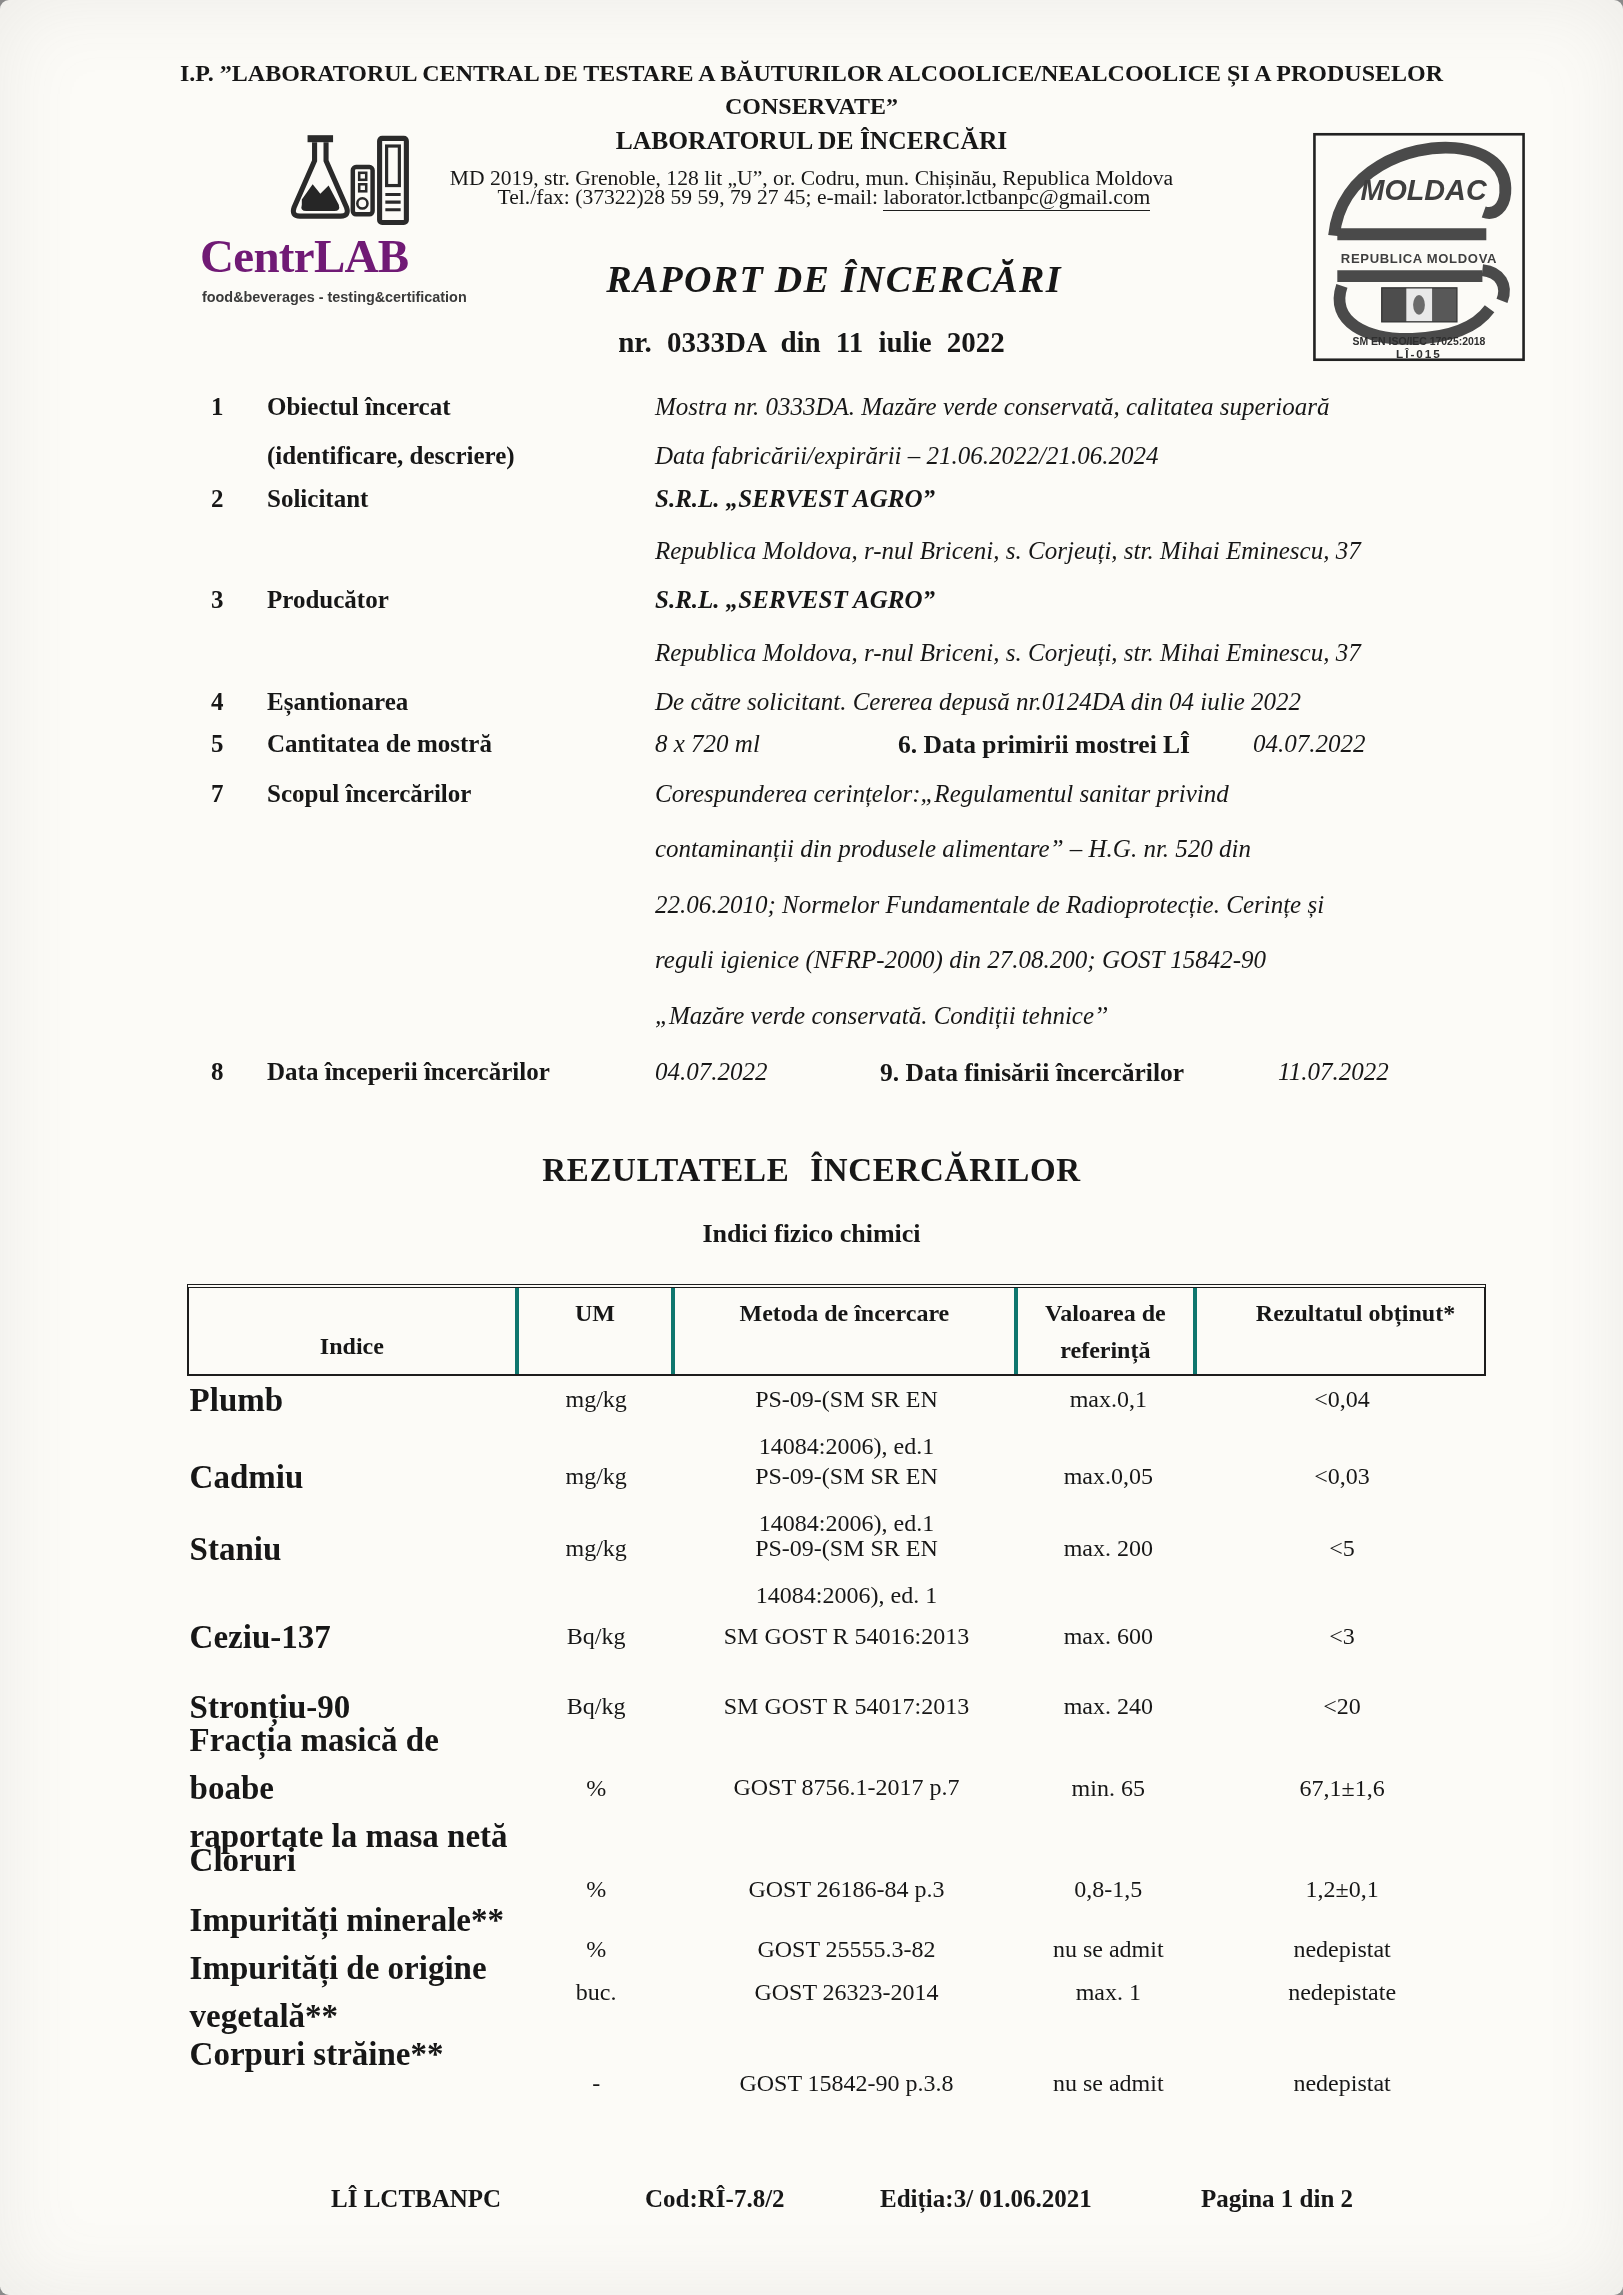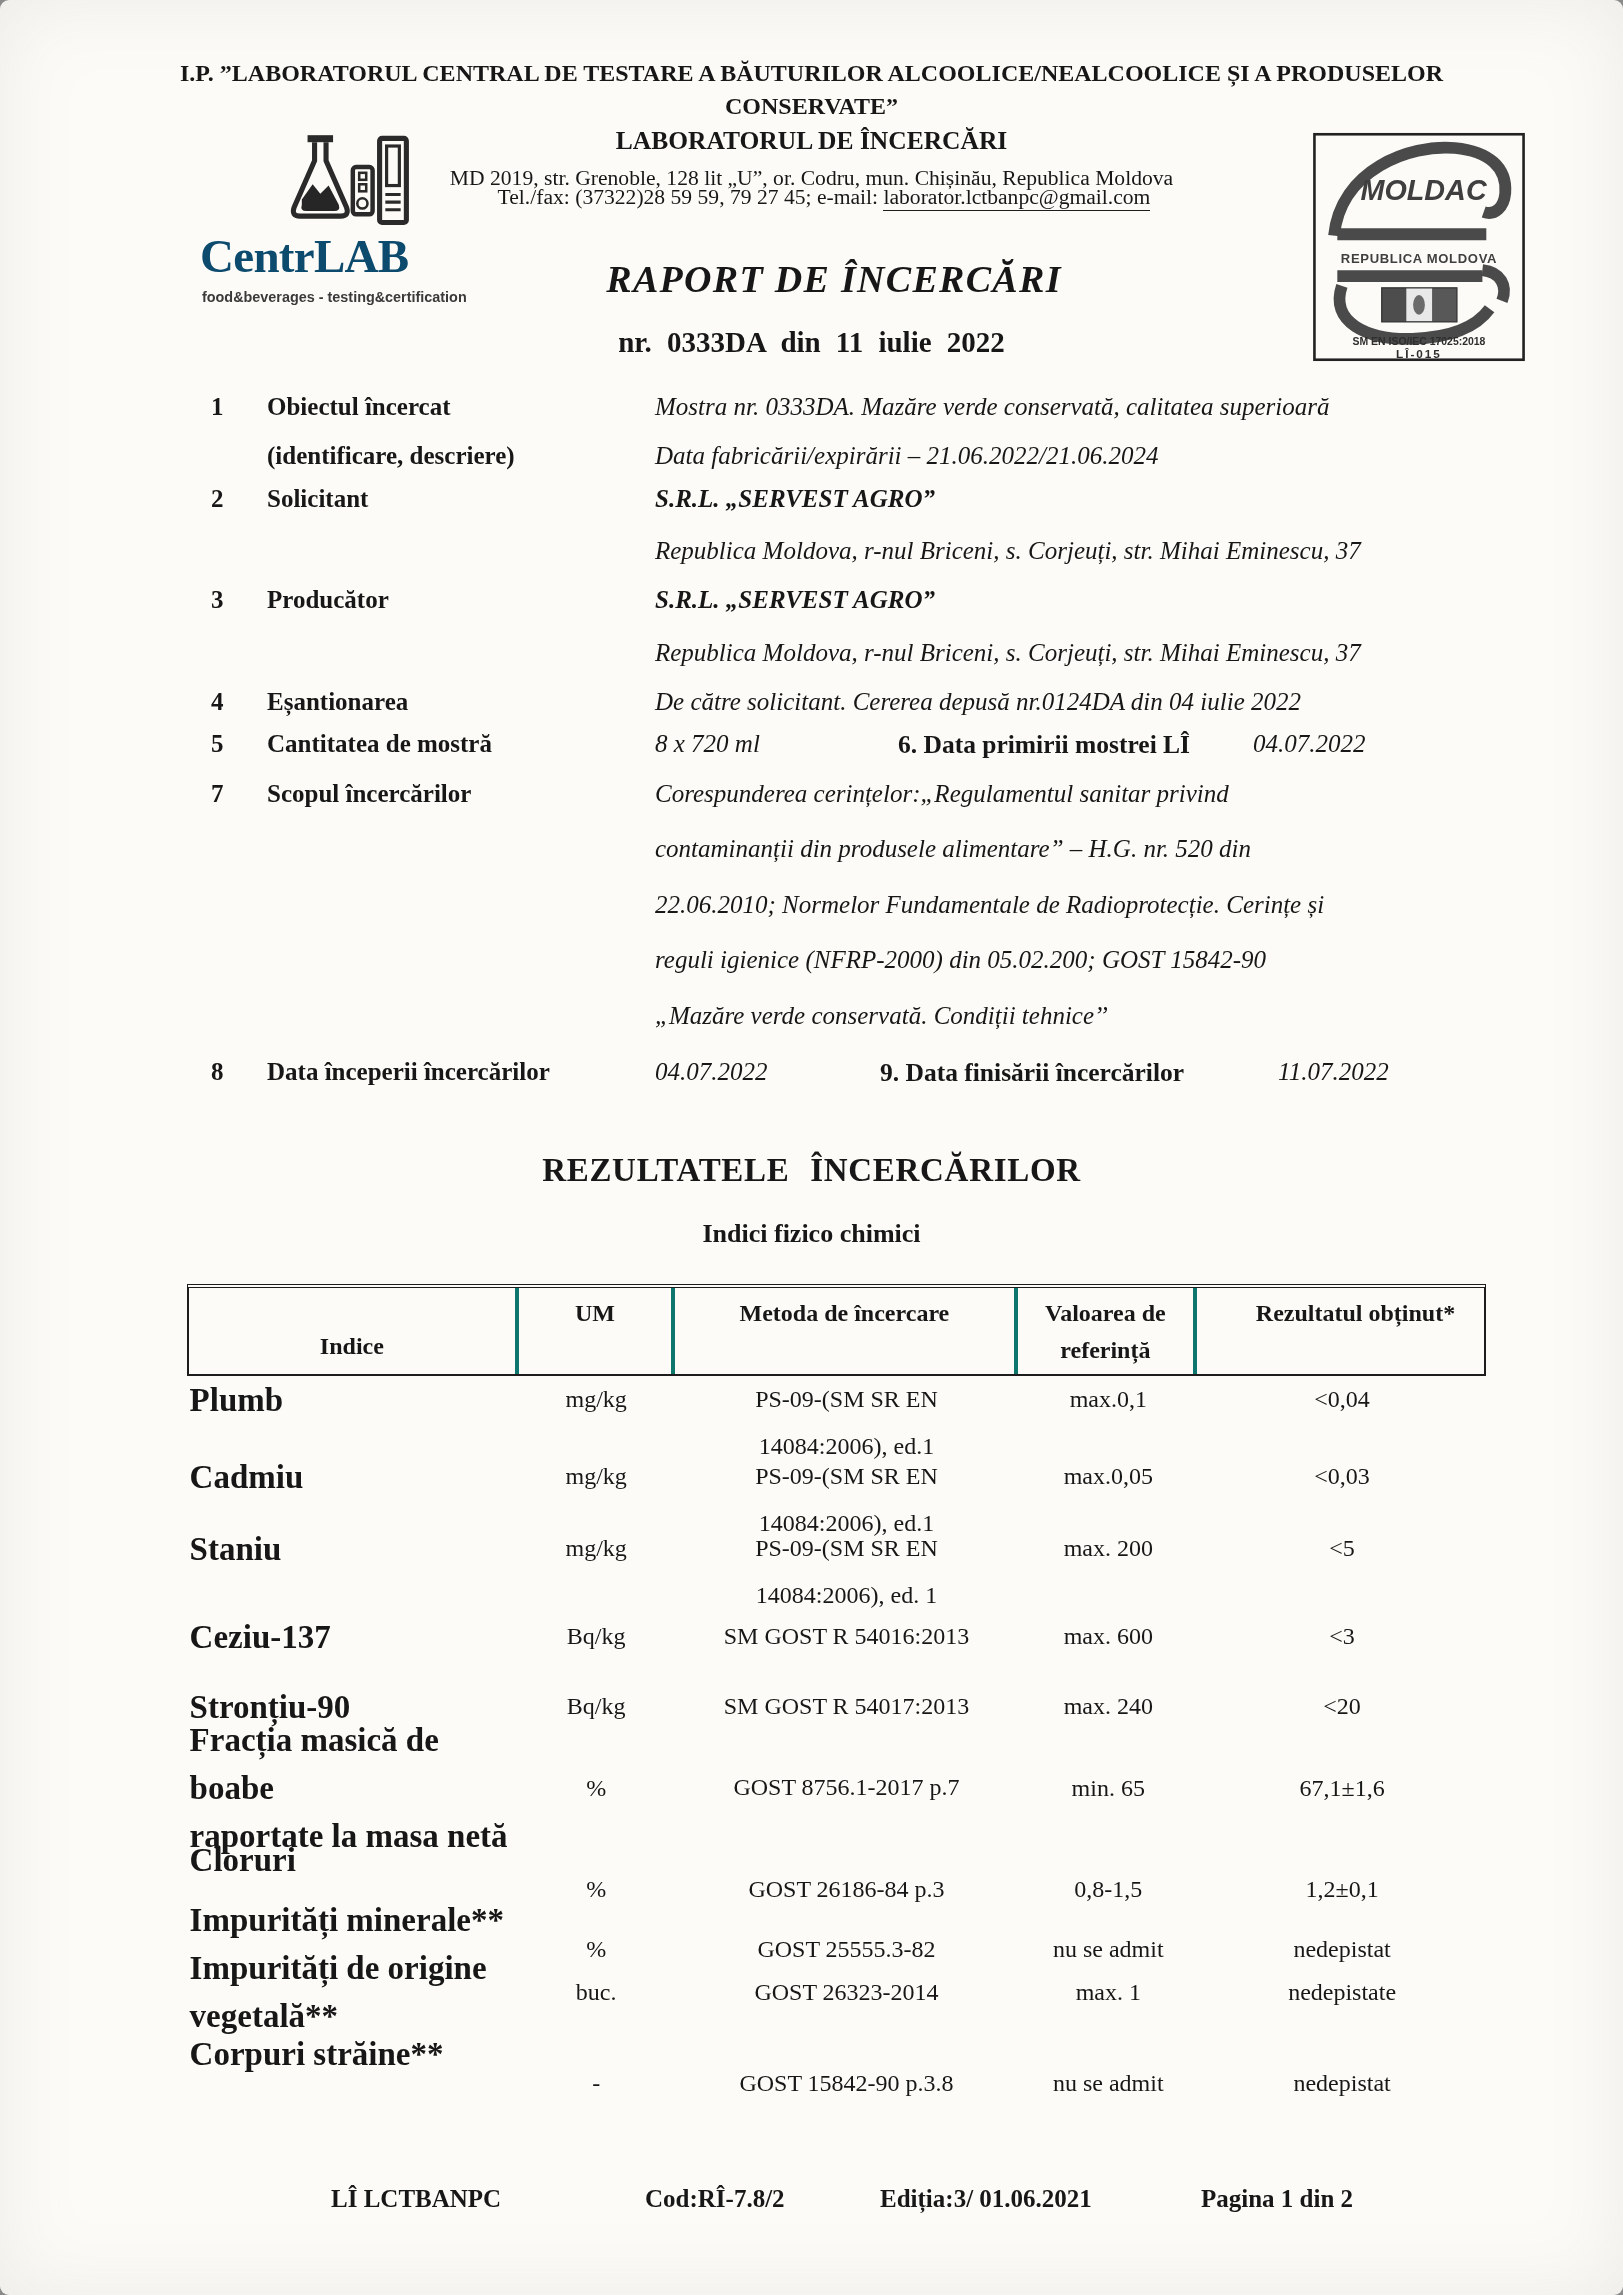--- a/index.html
+++ b/index.html
@@ -14,21 +14,21 @@
   .hline { position:absolute; left:0; right:0; text-align:center; font-weight:bold; white-space:nowrap; }
   .org1 { top:60px;  font-size:24px; }
   .org2 { top:93px; font-size:24px; }
   .lab  { top:126px; font-size:25.5px; }
   .haddr { position:absolute; left:0; right:0; text-align:center; font-size:21.6px; white-space:nowrap; }
   .addr { top:166px; }
   .tel  { top:185px;padding-left:25px; }
   .email { border-bottom:1.3px solid #1d1d1d; padding-bottom:0.7px; }
   
   .logo-icon { position:absolute; left:275px; top:132px; width:148px; height:102px; }
-  .logo-name { position:absolute; left:200px; top:229px; font-size:47px; font-weight:bold; letter-spacing:-0.7px; color:#0c4a6e; }
+  .logo-name { position:absolute; left:200px; top:229px; font-size:47px; font-weight:bold; letter-spacing:-0.7px; color:#701a75; }
   .logo-tag  { position:absolute; left:202px; top:289px; font-size:14.4px; font-weight:bold; color:#3a3a3a;
                font-family:"Liberation Sans","DejaVu Sans",sans-serif; white-space:nowrap; }
   
   .moldac { position:absolute; left:1311px; top:131px; width:216px; height:232px; }
   
   .title-main { position:absolute; left:0; right:0; top:257px; text-align:center;
                 font-size:38px; font-weight:bold; font-style:italic; letter-spacing:1.3px;padding-left:45px; }
   .title-nr   { position:absolute; left:0; right:0; top:326px; text-align:center;
                 font-size:29px; font-weight:bold; word-spacing:7.9px; }
   
@@ -168,21 +168,21 @@
     <span class="i-label">Scopul încercărilor</span>
     <span class="i-value">Corespunderea cerințelor:„Regulamentul sanitar privind</span>
   </div>
   <div class="item-line" style="top:835px">
     <span class="i-value">contaminanții din produsele alimentare” – H.G. nr. 520 din</span>
   </div>
   <div class="item-line" style="top:891px">
     <span class="i-value">22.06.2010; Normelor Fundamentale de Radioprotecție. Cerințe și</span>
   </div>
   <div class="item-line" style="top:946px">
-    <span class="i-value">reguli igienice (NFRP-2000) din 05.02.200; GOST 15842-90</span>
+    <span class="i-value">reguli igienice (NFRP-2000) din 27.08.200; GOST 15842-90</span>
   </div>
   <div class="item-line" style="top:1002px">
     <span class="i-value">„Mazăre verde conservată. Condiții tehnice’’</span>
   </div>
   <div class="item-line" style="top:1058px">
     <span class="i-num">8</span>
     <span class="i-label">Data începerii încercărilor</span>
     <span class="i-value">04.07.2022</span>
     <span class="i-xlabel" style="left:880px">9. Data finisării încercărilor</span>
     <span class="i-xvalue" style="left:1278px">11.07.2022</span>

